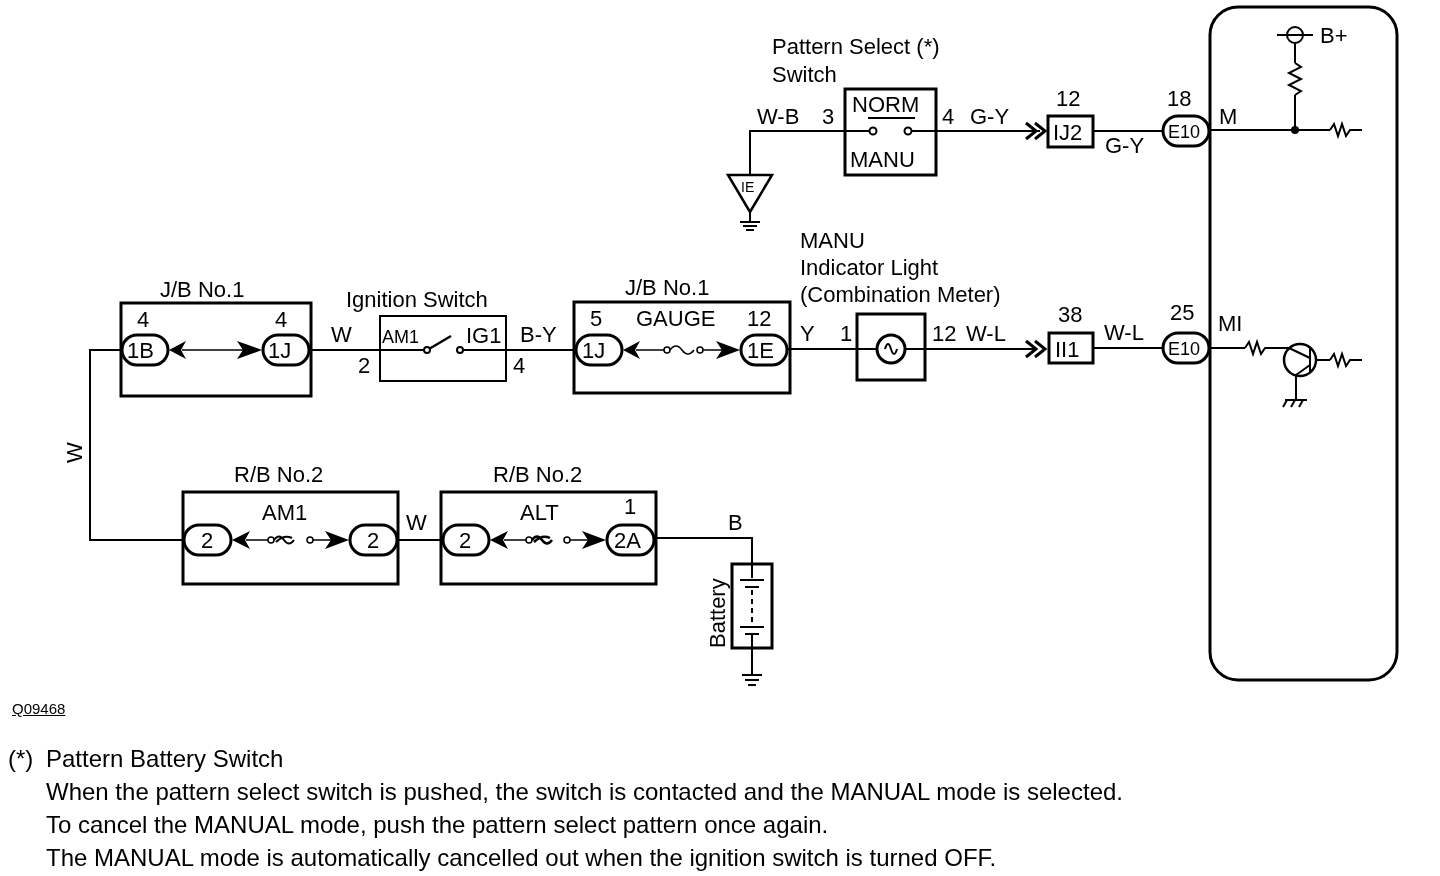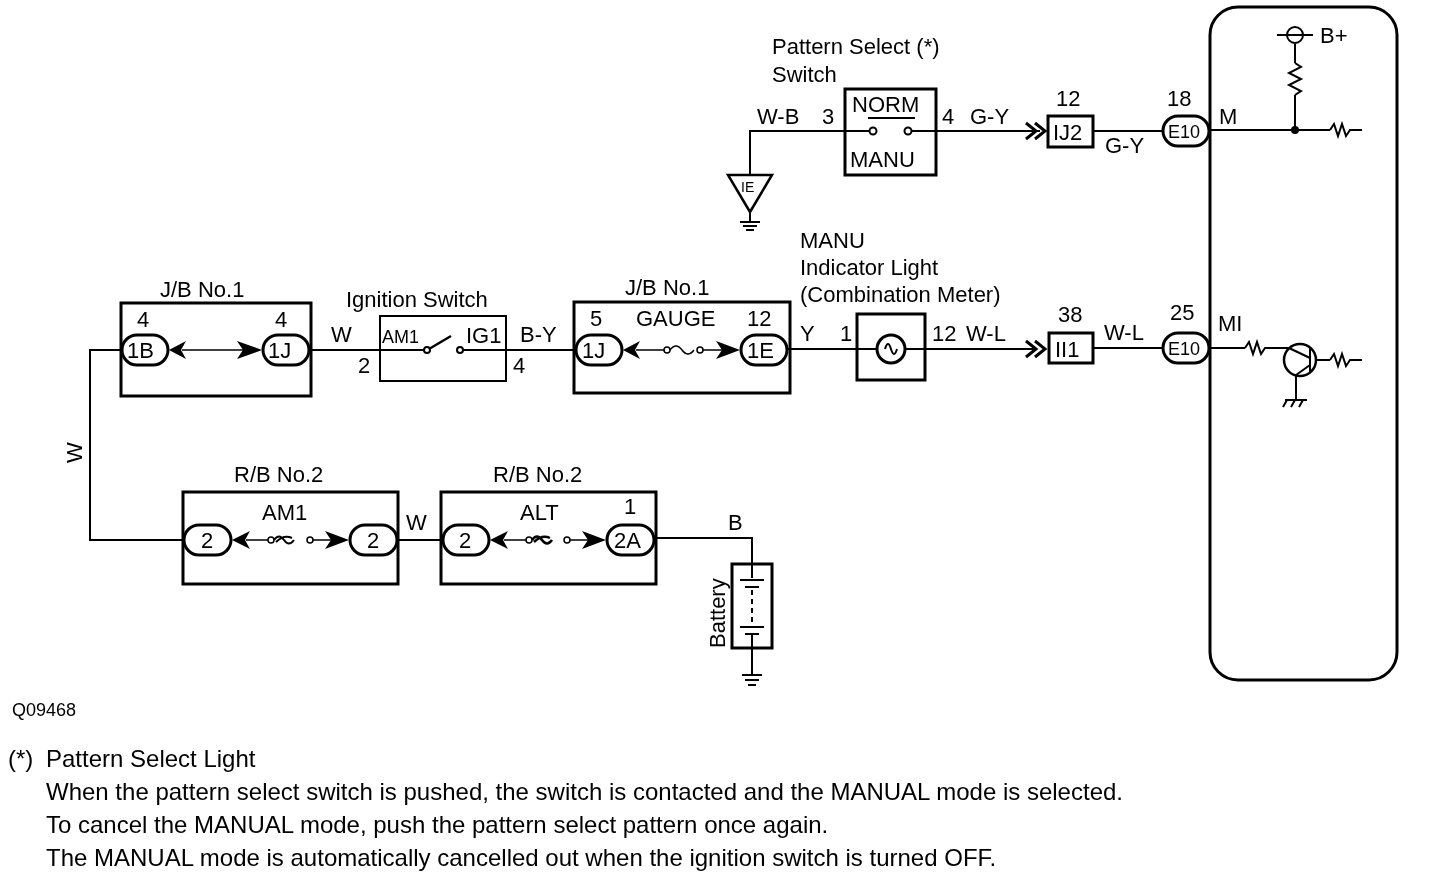--- a/index.html
+++ b/index.html
@@ -9,21 +9,21 @@
   .lbl { font-size: 22px; }
   .lbl-sm { font-size: 18px; }
   .lbl-xs { font-size: 14px; }
   .wire { stroke: #000; stroke-width: 2; fill: none; }
   .box { stroke: #000; stroke-width: 3; fill: none; }
   .pill { stroke: #000; stroke-width: 3; fill: #fff; }
   .notes { position: absolute; left: 8px; top: 742px; font-size: 24px; line-height: 33px; }
   .notes .title-line { display: flex; }
   .notes .marker { width: 38px; }
   .notes .body { padding-left: 38px; }
-  .code { position: absolute; left: 12px; top: 700px; font-size: 18px; }
+  .code { position: absolute; left: 12px; top: 700px; font-size: 15px; text-decoration: underline; }
 </style>
 </head>
 <body>
 
 <svg id="diagram" width="1440" height="740" viewBox="0 0 1440 740" xmlns="http://www.w3.org/2000/svg">
 
   <g>
     <text class="lbl" x="772" y="54">Pattern Select (*)</text>
     <text class="lbl" x="772" y="82">Switch</text>
     <rect class="box" x="845" y="89" width="91" height="86"></rect>
@@ -238,18 +238,18 @@
     <line x1="748" y1="685" x2="756" y2="685" stroke="#000" stroke-width="2"></line>
     <text class="lbl" x="0" y="0" transform="translate(725,648) rotate(-90)">Battery</text>
   </g>
 </svg>
 
 <div class="code">Q09468</div>
 
 <div class="notes">
   <div class="title-line">
     <span class="marker">(*)</span>
-    <span>Pattern Select Light</span>
+    <span>Pattern Battery Switch</span>
   </div>
   <div class="body">When the pattern select switch is pushed, the switch is contacted and the MANUAL mode is selected.</div>
   <div class="body">To cancel the MANUAL mode, push the pattern select pattern once again.</div>
   <div class="body">The MANUAL mode is automatically cancelled out when the ignition switch is turned OFF.</div>
 </div>
 
 </body></html>

